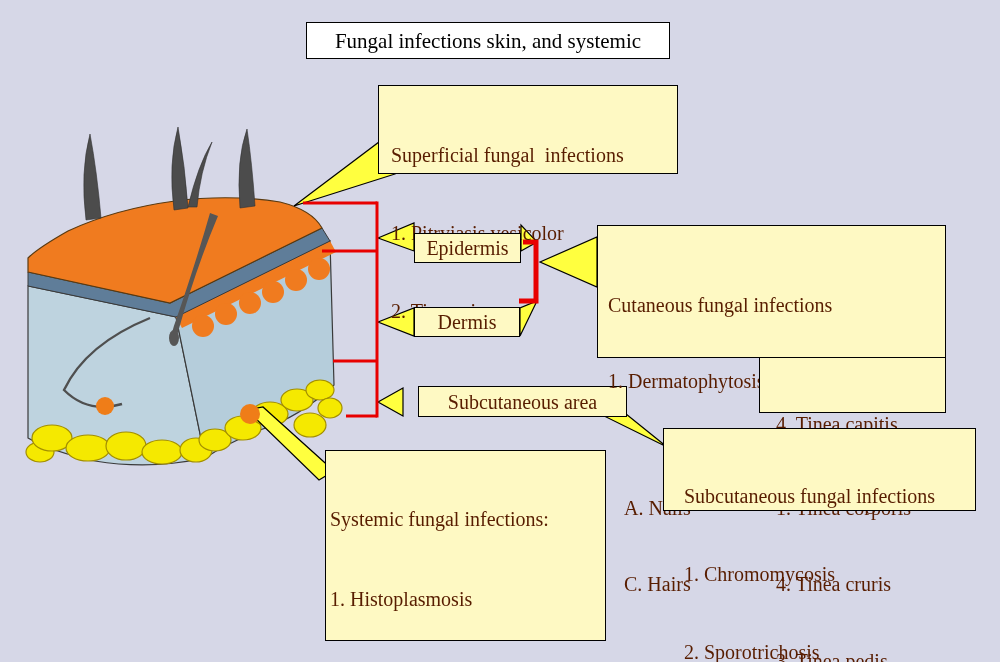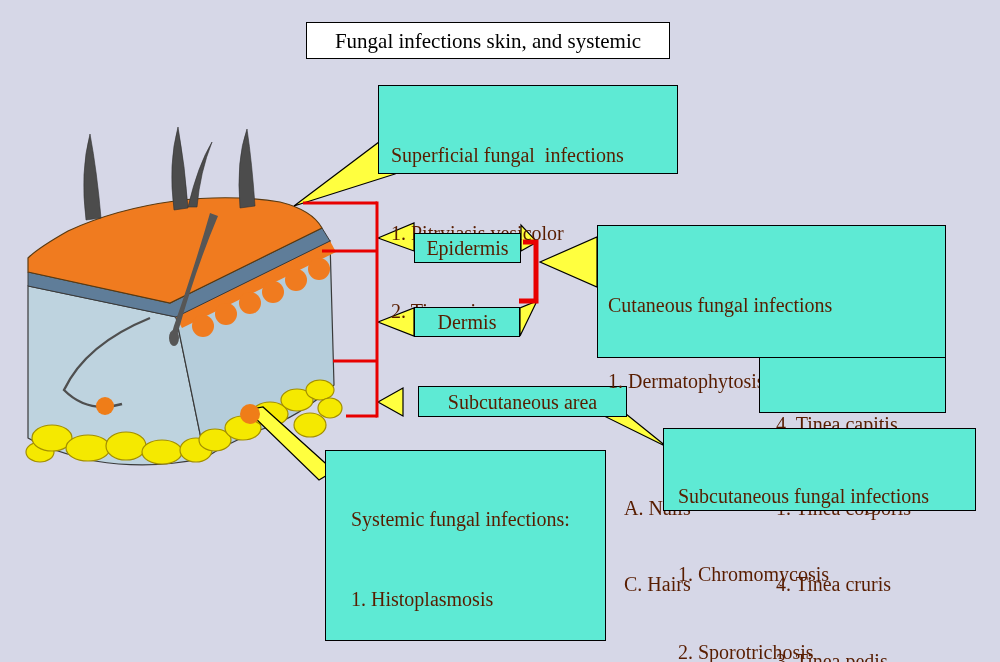--- a/index.html
+++ b/index.html
@@ -4,40 +4,40 @@
 <style>
   html,body{margin:0;padding:0;}
   body{background:#eee;font-family:"Liberation Serif",serif;}
   .stage{
     position:relative;width:1000px;height:662px;margin:0 auto;
     background:#d6d7e7;overflow:hidden;border-bottom:2px solid #1a1a1a;
   }
   .stage svg{position:absolute;left:0;top:0;}
   .box{
     position:absolute;box-sizing:border-box;
-    border:1.4px solid #000;background:#5eead4;
+    border:1.4px solid #000;background:#fef9c3;
     color:#581d00;font-size:20px;line-height:26px;
     font-family:"Liberation Serif",serif;white-space:pre-wrap;
   }
   .title-box{
     background:#ffffff;color:#000;text-align:center;font-size:21px;
     display:flex;align-items:center;justify-content:center;
   }
   .label{display:flex;align-items:center;justify-content:center;}
   .superficial{left:378px;top:85px;width:300px;height:89px;padding:4px 12px;}
   .epidermis{left:414px;top:233px;width:107px;height:30px;}
   .dermis{left:414px;top:307px;width:106px;height:30px;}
   .subqlabel{left:403px;top:386px;width:209px;height:31px;margin-left:15px;}
   .cutaneous{left:597px;top:225px;width:349px;height:133px;padding:16px 10px;line-height:25.4px;}
   .cutaneous .cols{display:flex;}
   .cutaneous .col1{width:152px;padding-left:16px;}
   .cutaneous .col2{flex:1;}
   .cutext{left:759px;top:357px;width:187px;height:56px;padding:1px 16px;}
-  .subq{left:663px;top:428px;width:313px;height:83px;padding:2px 14px;}
-  .systemic{left:325px;top:450px;width:281px;height:191px;padding:2px 25px;line-height:26.5px;}
+  .subq{left:663px;top:428px;width:313px;height:83px;padding:2px 20px;}
+  .systemic{left:325px;top:450px;width:281px;height:191px;padding:2px 4px;line-height:26.5px;}
   .titlebox{left:306px;top:22px;width:364px;height:37px;}
 </style>
 </head>
 <body>
 
 <div class="stage">
 
   <svg width="1000" height="662" viewBox="0 0 1000 662">
 
     <path d="M28,286 L176,317 L205,458 Q150,470 95,461 Q50,451 28,438 Z" fill="#bed3df" stroke="#3a3a3a" stroke-width="1.2"></path>

